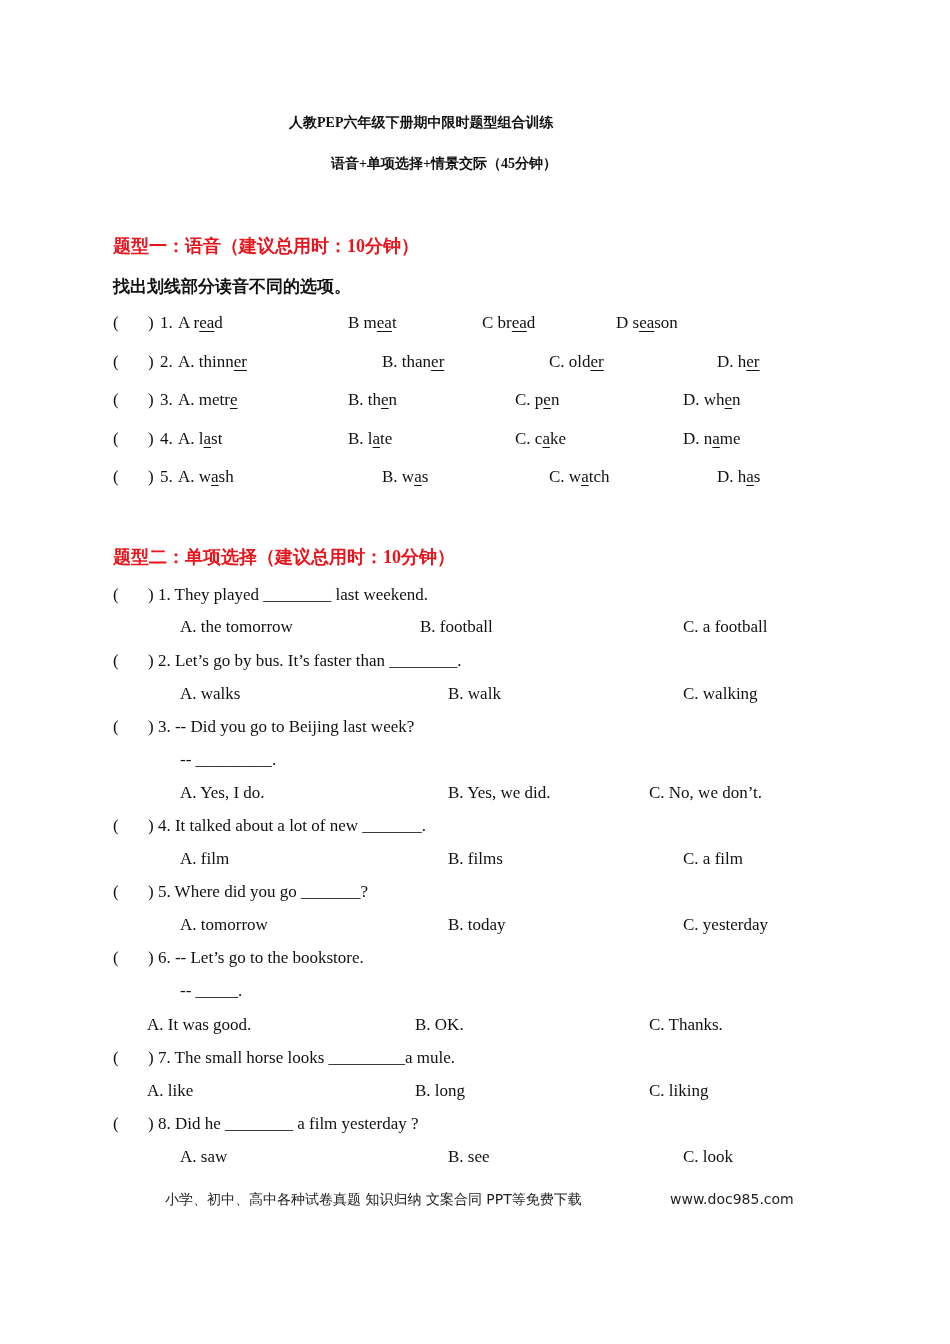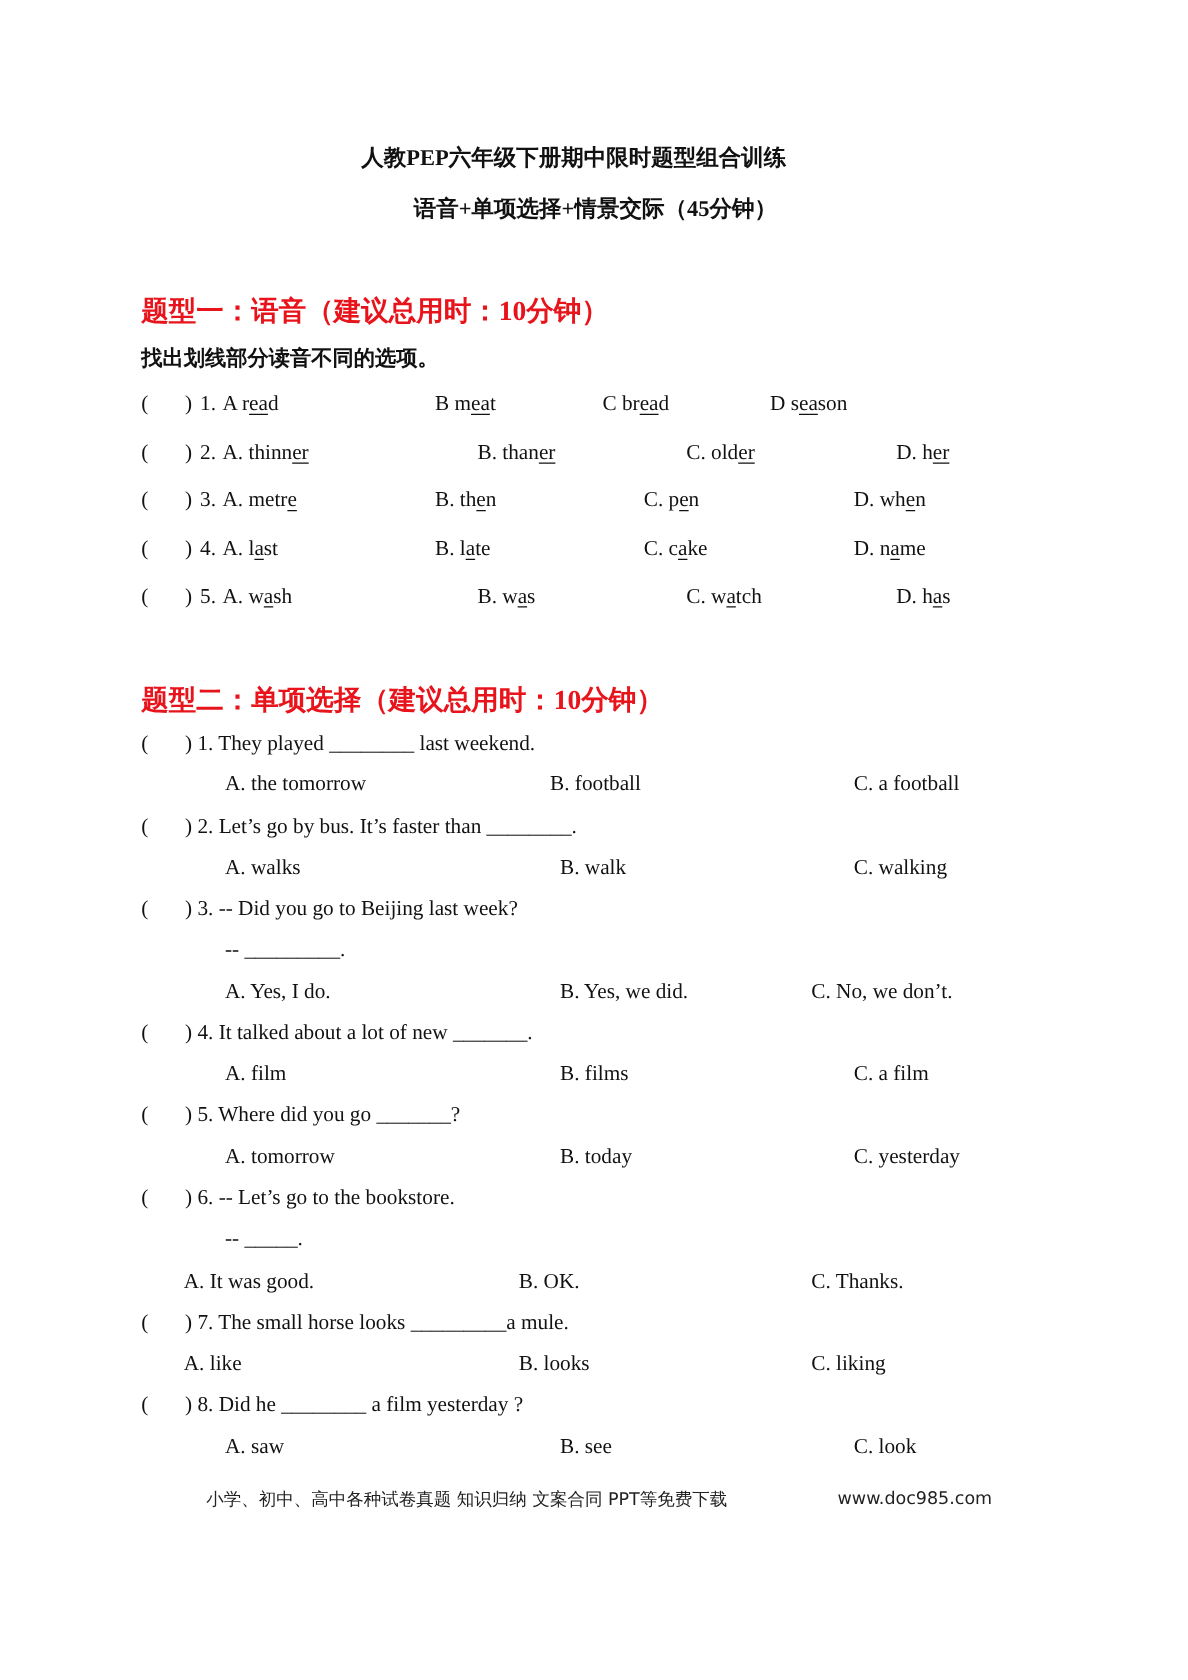--- a/index.html
+++ b/index.html
@@ -1,20 +1,20 @@
 <!DOCTYPE html>
 <html><head>
 <meta charset="utf-8">
 <style>
   html, body { margin: 0; padding: 0; background: #ffffff; }
   body { width: 950px; height: 1344px; position: relative; overflow: hidden;
          font-family: "Liberation Serif", "DejaVu Serif", serif; color: #111; }
   .abs { position: absolute; white-space: nowrap; }
-  .title { font-weight: bold; font-size: 18px; }
-  .section-title { color: #e8141c; font-weight: bold; font-size: 22px; }
+  .title { font-weight: bold; font-size: 14px; }
+  .section-title { color: #e8141c; font-weight: bold; font-size: 18px; }
   .instr { font-weight: bold; font-size: 17px; }
   .q { font-size: 17px; }
   .u { text-decoration: underline; text-underline-offset: 3px; }
   .footer { font-family: "DejaVu Sans", "Liberation Sans", sans-serif; font-size: 14px; color: #222; }
 </style>
 </head>
 <body>
 
 <div class="abs title" style="left:289px; top:114px;">人教PEP六年级下册期中限时题型组合训练</div>
 <div class="abs title" style="left:316px; top:155px;margin-left:15px;">语音+单项选择+情景交际（45分钟）</div>
@@ -69,21 +69,21 @@
       <span class="abs q" style="left: 717px; top: 467px;"><span>D. h</span><span class="u">a</span><span>s</span></span>
     </div>
   </div>
 
 <div class="abs section-title" style="left:113px; top:545px;">题型二：单项选择（建议总用时：10分钟）</div>
 <div id="s2">
     <div>
       <span class="abs q" style="left: 113px; top: 585px;">(</span>
       <span class="abs q" style="left: 148px; top: 585px;">) 1. They played ________ last weekend.</span>
       <span class="abs q" style="left: 180px; top: 617px;">A. the tomorrow</span>
-      <span class="abs q" style="left: 440px; top: 617px;">B. football</span>
+      <span class="abs q" style="left: 420px; top: 617px;">B. football</span>
       <span class="abs q" style="left: 683px; top: 617px;">C. a football</span>
     </div>
     <div>
       <span class="abs q" style="left: 113px; top: 651px;">(</span>
       <span class="abs q" style="left: 148px; top: 651px;">) 2. Let’s go by bus. It’s faster than ________.</span>
       <span class="abs q" style="left: 180px; top: 684px;">A. walks</span>
       <span class="abs q" style="left: 448px; top: 684px; text-align: right;">B. walk</span>
       <span class="abs q" style="left: 683px; top: 684px;">C. walking</span>
     </div>
     <div>
@@ -113,21 +113,21 @@
       <span class="abs q" style="left: 148px; top: 948px;">) 6. -- Let’s go to the bookstore.</span>
       <span class="abs q" style="left: 180px; top: 981px;">-- _____.</span>
       <span class="abs q" style="left: 147px; top: 1015px;">A. It was good.</span>
       <span class="abs q" style="left: 415px; top: 1015px;">B. OK.</span>
       <span class="abs q" style="left: 649px; top: 1015px;">C. Thanks.</span>
     </div>
     <div>
       <span class="abs q" style="left: 113px; top: 1048px;">(</span>
       <span class="abs q" style="left: 148px; top: 1048px;">) 7. The small horse looks _________a mule.</span>
       <span class="abs q" style="left: 147px; top: 1081px;">A. like</span>
-      <span class="abs q" style="left: 415px; top: 1081px;">B. looks</span>
+      <span class="abs q" style="left: 415px; top: 1081px;">B. long</span>
       <span class="abs q" style="left: 649px; top: 1081px;">C. liking</span>
     </div>
     <div>
       <span class="abs q" style="left: 113px; top: 1114px;">(</span>
       <span class="abs q" style="left: 148px; top: 1114px;">) 8. Did he ________ a film yesterday ?</span>
       <span class="abs q" style="left: 180px; top: 1147px;">A. saw</span>
       <span class="abs q" style="left: 448px; top: 1147px;">B. see</span>
       <span class="abs q" style="left: 683px; top: 1147px;">C. look</span>
     </div>
   </div>

